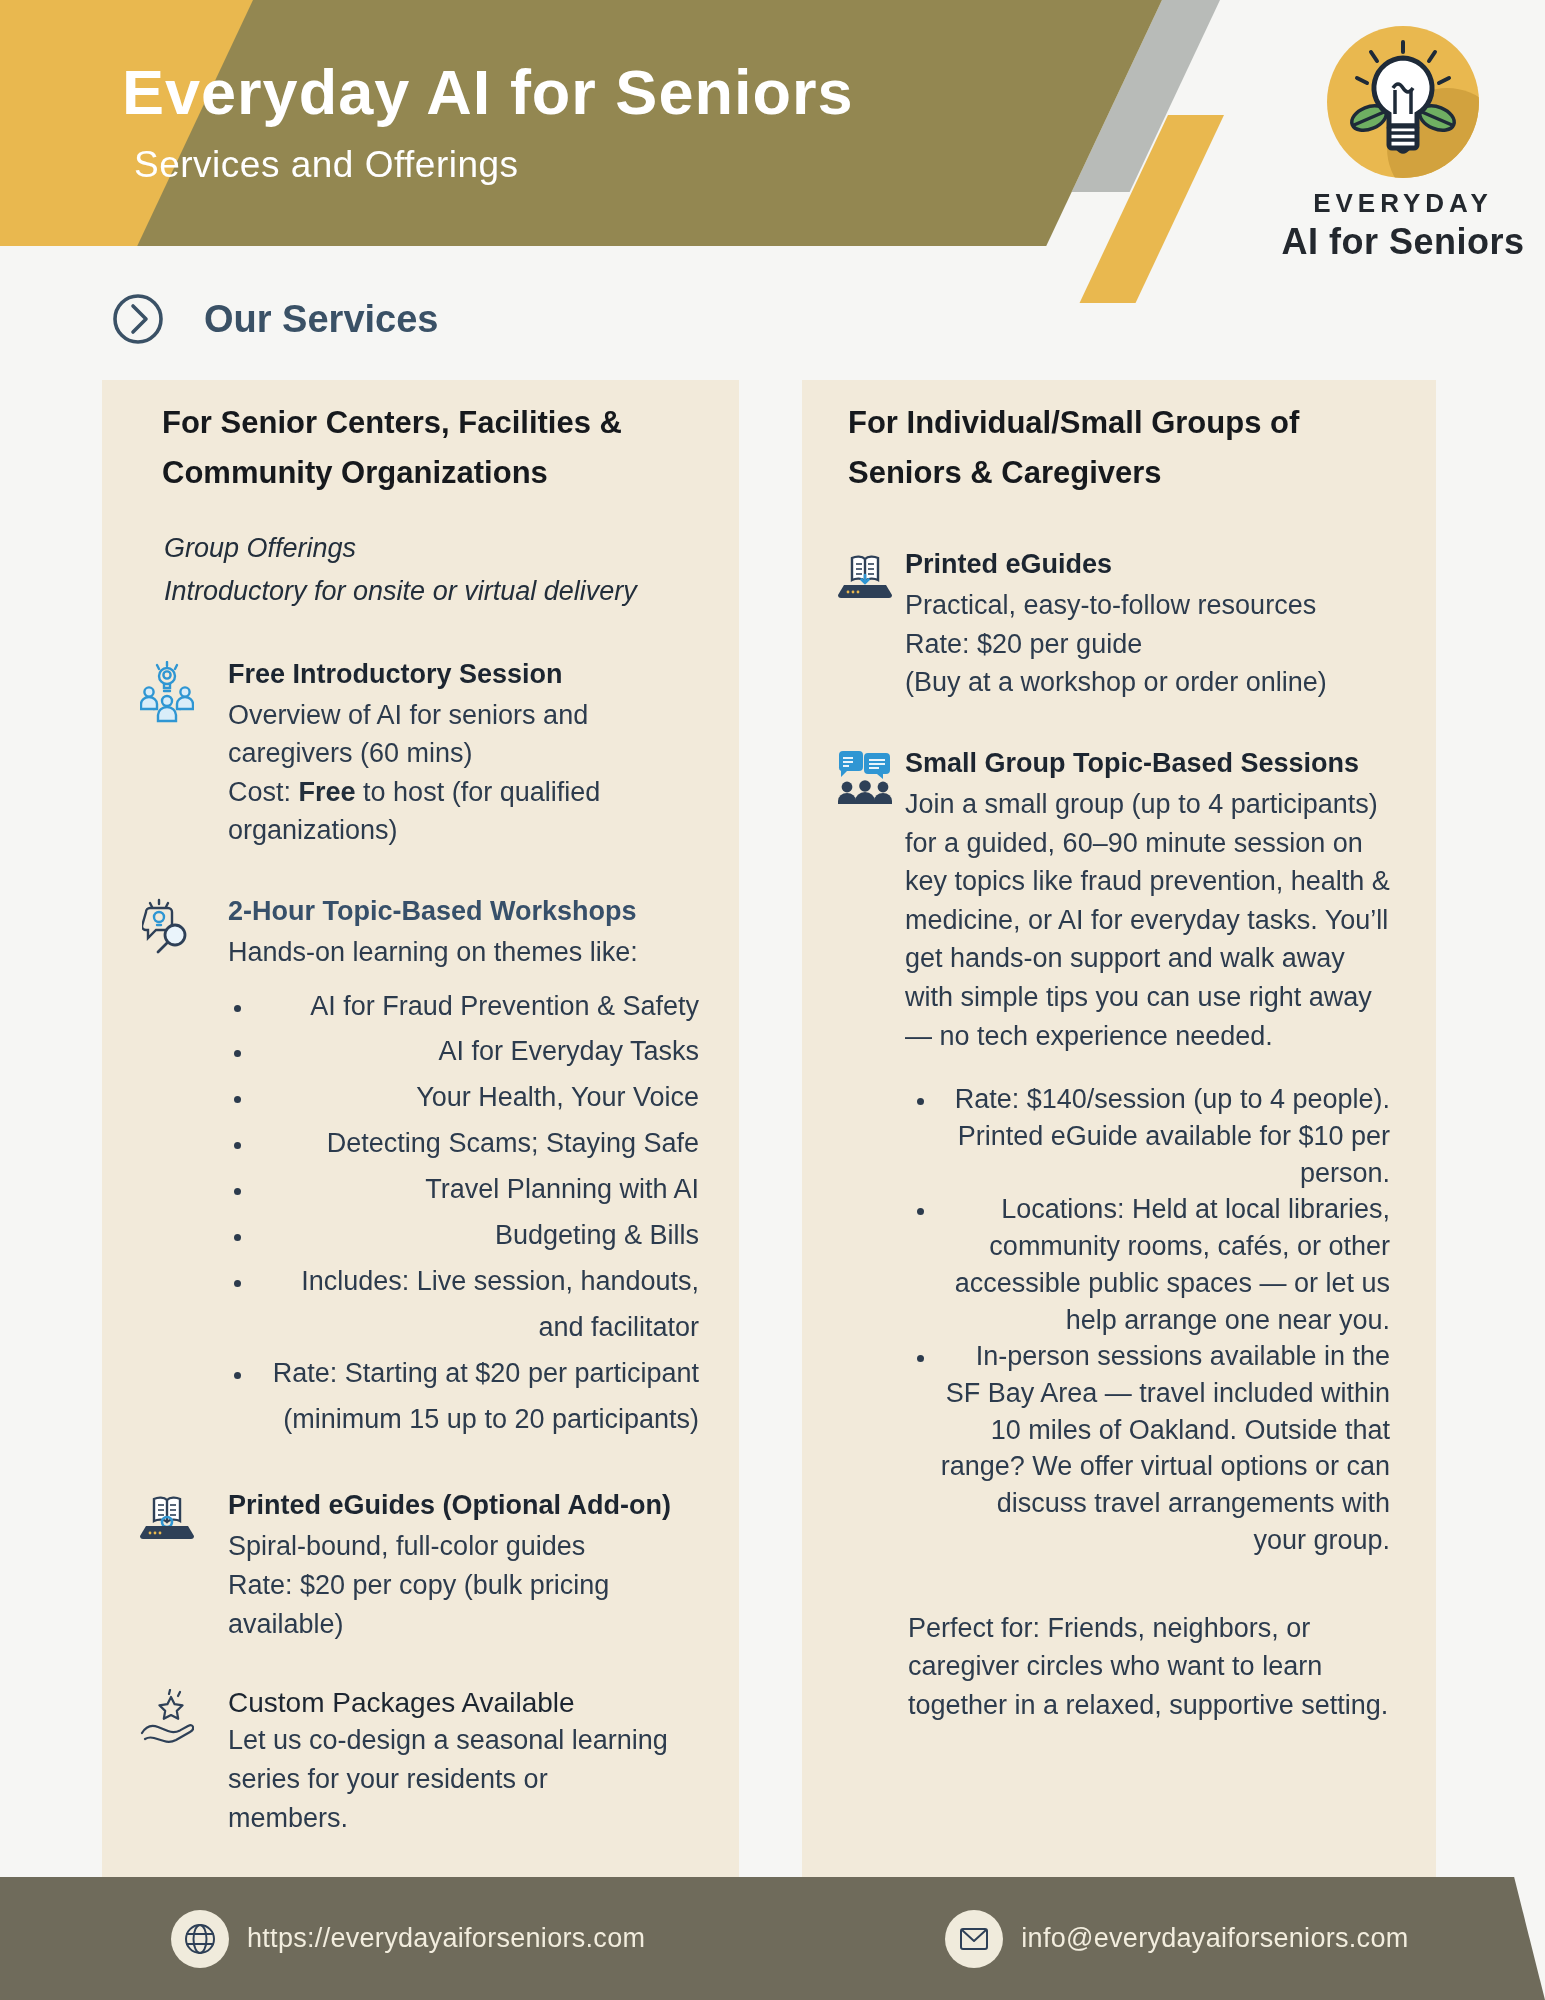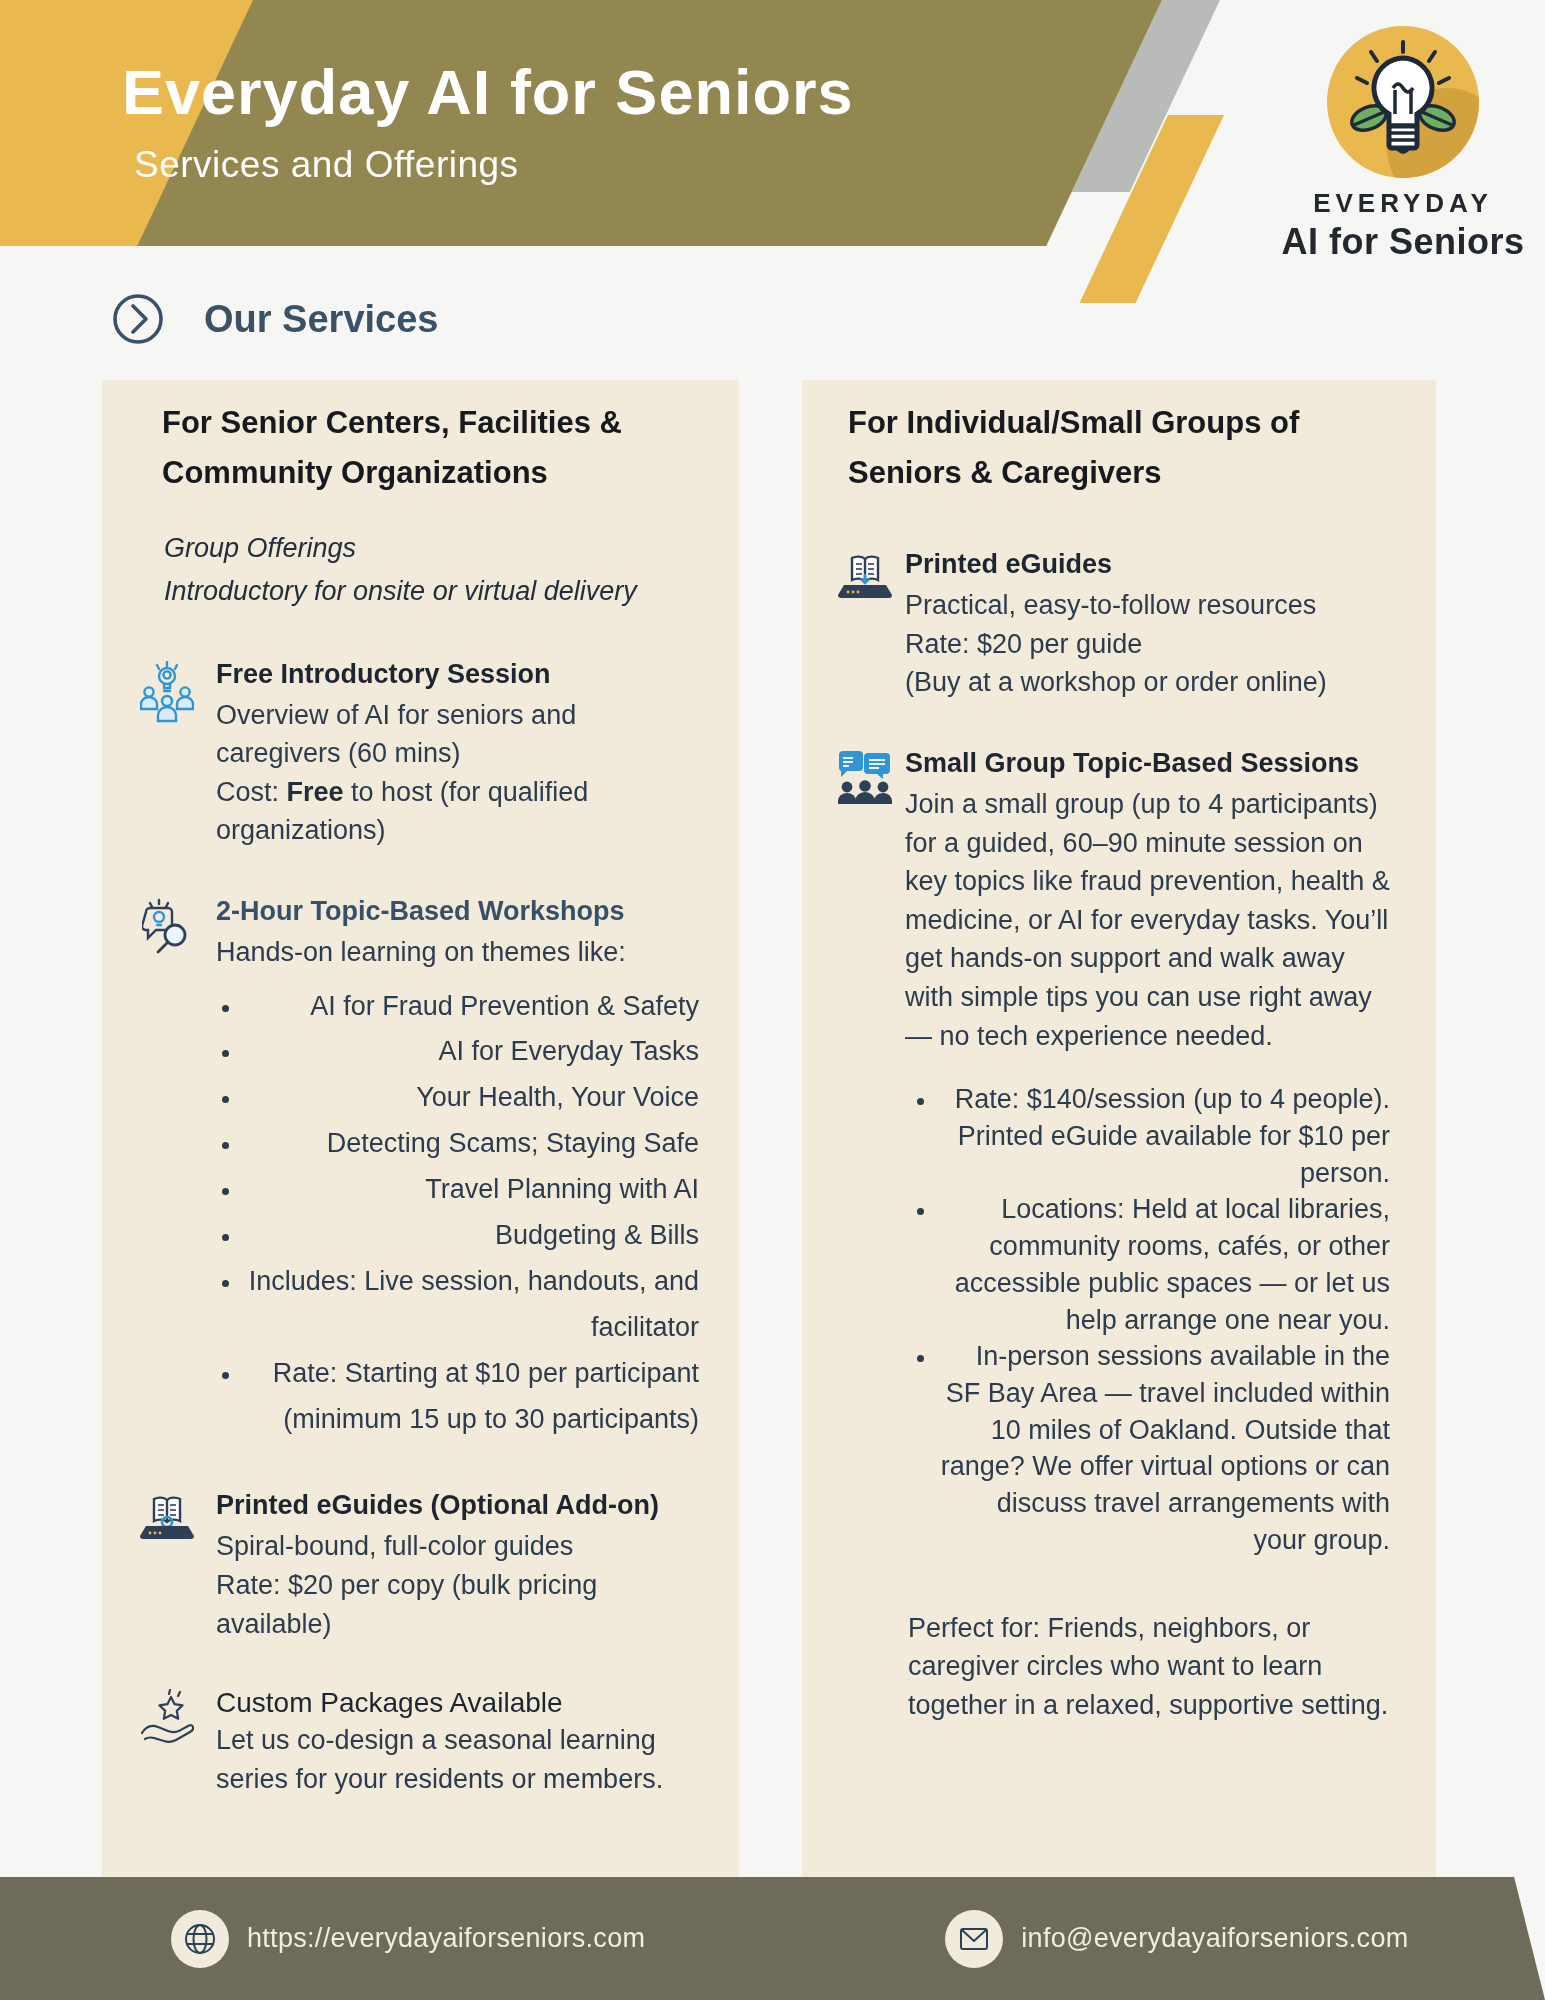--- a/index.html
+++ b/index.html
@@ -46,21 +46,21 @@
   .services-title { font-size:38px; font-weight:700; color:#3A5166; }
   
   .panel { position:absolute; top:380px; height:1817px; background:#F2EADA; }
   .panel-left  { left:102px; width:637px; }
   .panel-right { left:802px; width:634px; }
   .panel h2 { font-size:31px; line-height:1.6; font-weight:700; color:#16191D; }
   .panel-left h2  { margin:18px 36px 0 60px; }
   .panel-right h2 { margin:18px 30px 0 46px; }
   .lede { margin:30px 40px 0 62px; font-style:italic; font-size:27px; line-height:1.58; color:#222E3B; }
   .sec { display:flex; align-items:flex-start; }
-  .panel-left  .sec { margin:46px 24px 0 30px; gap:14px; }
+  .panel-left  .sec { margin:46px 24px 0 30px; gap:26px; }
   .panel-right .sec { margin:44px 22px 0 28px; gap:5px; }
   .sec .ic { flex:0 0 70px; display:flex; justify-content:center; padding-top:2px; }
   .sec .tx { flex:1; padding-right:16px; }
   .panel-right .sec .tx { padding-right:24px; }
   .sec h3 { font-size:27px; font-weight:700; color:#1C2530; margin-bottom:6px; }
   .sec h3.slate { color:#37506A; }
   .sec h3.plain { font-weight:400; font-size:28px; margin-bottom:2px; }
   .sec p { font-size:27px; line-height:1.43; color:#2C3B4D; }
   .sec p b { font-weight:700; color:#222E3B; }
   ul.blts { list-style:disc; margin-top:12px; padding-left:26px;text-align:right; }
@@ -207,21 +207,21 @@
       <h3 class="slate">2-Hour Topic-Based Workshops</h3>
       <p>Hands-on learning on themes like:</p>
       <ul class="blts">
         <li>AI for Fraud Prevention &amp; Safety</li>
         <li>AI for Everyday Tasks</li>
         <li>Your Health, Your Voice</li>
         <li>Detecting Scams; Staying Safe</li>
         <li>Travel Planning with AI</li>
         <li>Budgeting &amp; Bills</li>
         <li>Includes: Live session, handouts, and facilitator</li>
-        <li>Rate: Starting at $10 per participant (minimum 15 up to 30 participants)</li>
+        <li>Rate: Starting at $20 per participant (minimum 15 up to 20 participants)</li>
       </ul>
     </div>
   </div>
 
   <div class="sec" style="margin-top:48px">
     <span class="ic">
       <svg class="icon-svg" width="58" height="50" viewBox="0 0 58 50">
         <g stroke="#2E4057" stroke-width="2.4" fill="#FFFFFF">
           <path d="M29,8 c-3,-3 -9,-3 -13,-1 l0,22 c4,-2 10,-2 13,1 c3,-3 9,-3 13,-1 l0,-22 c-4,-2 -10,-2 -13,1 z"></path>
           <line x1="29" y1="8" x2="29" y2="30"></line>

